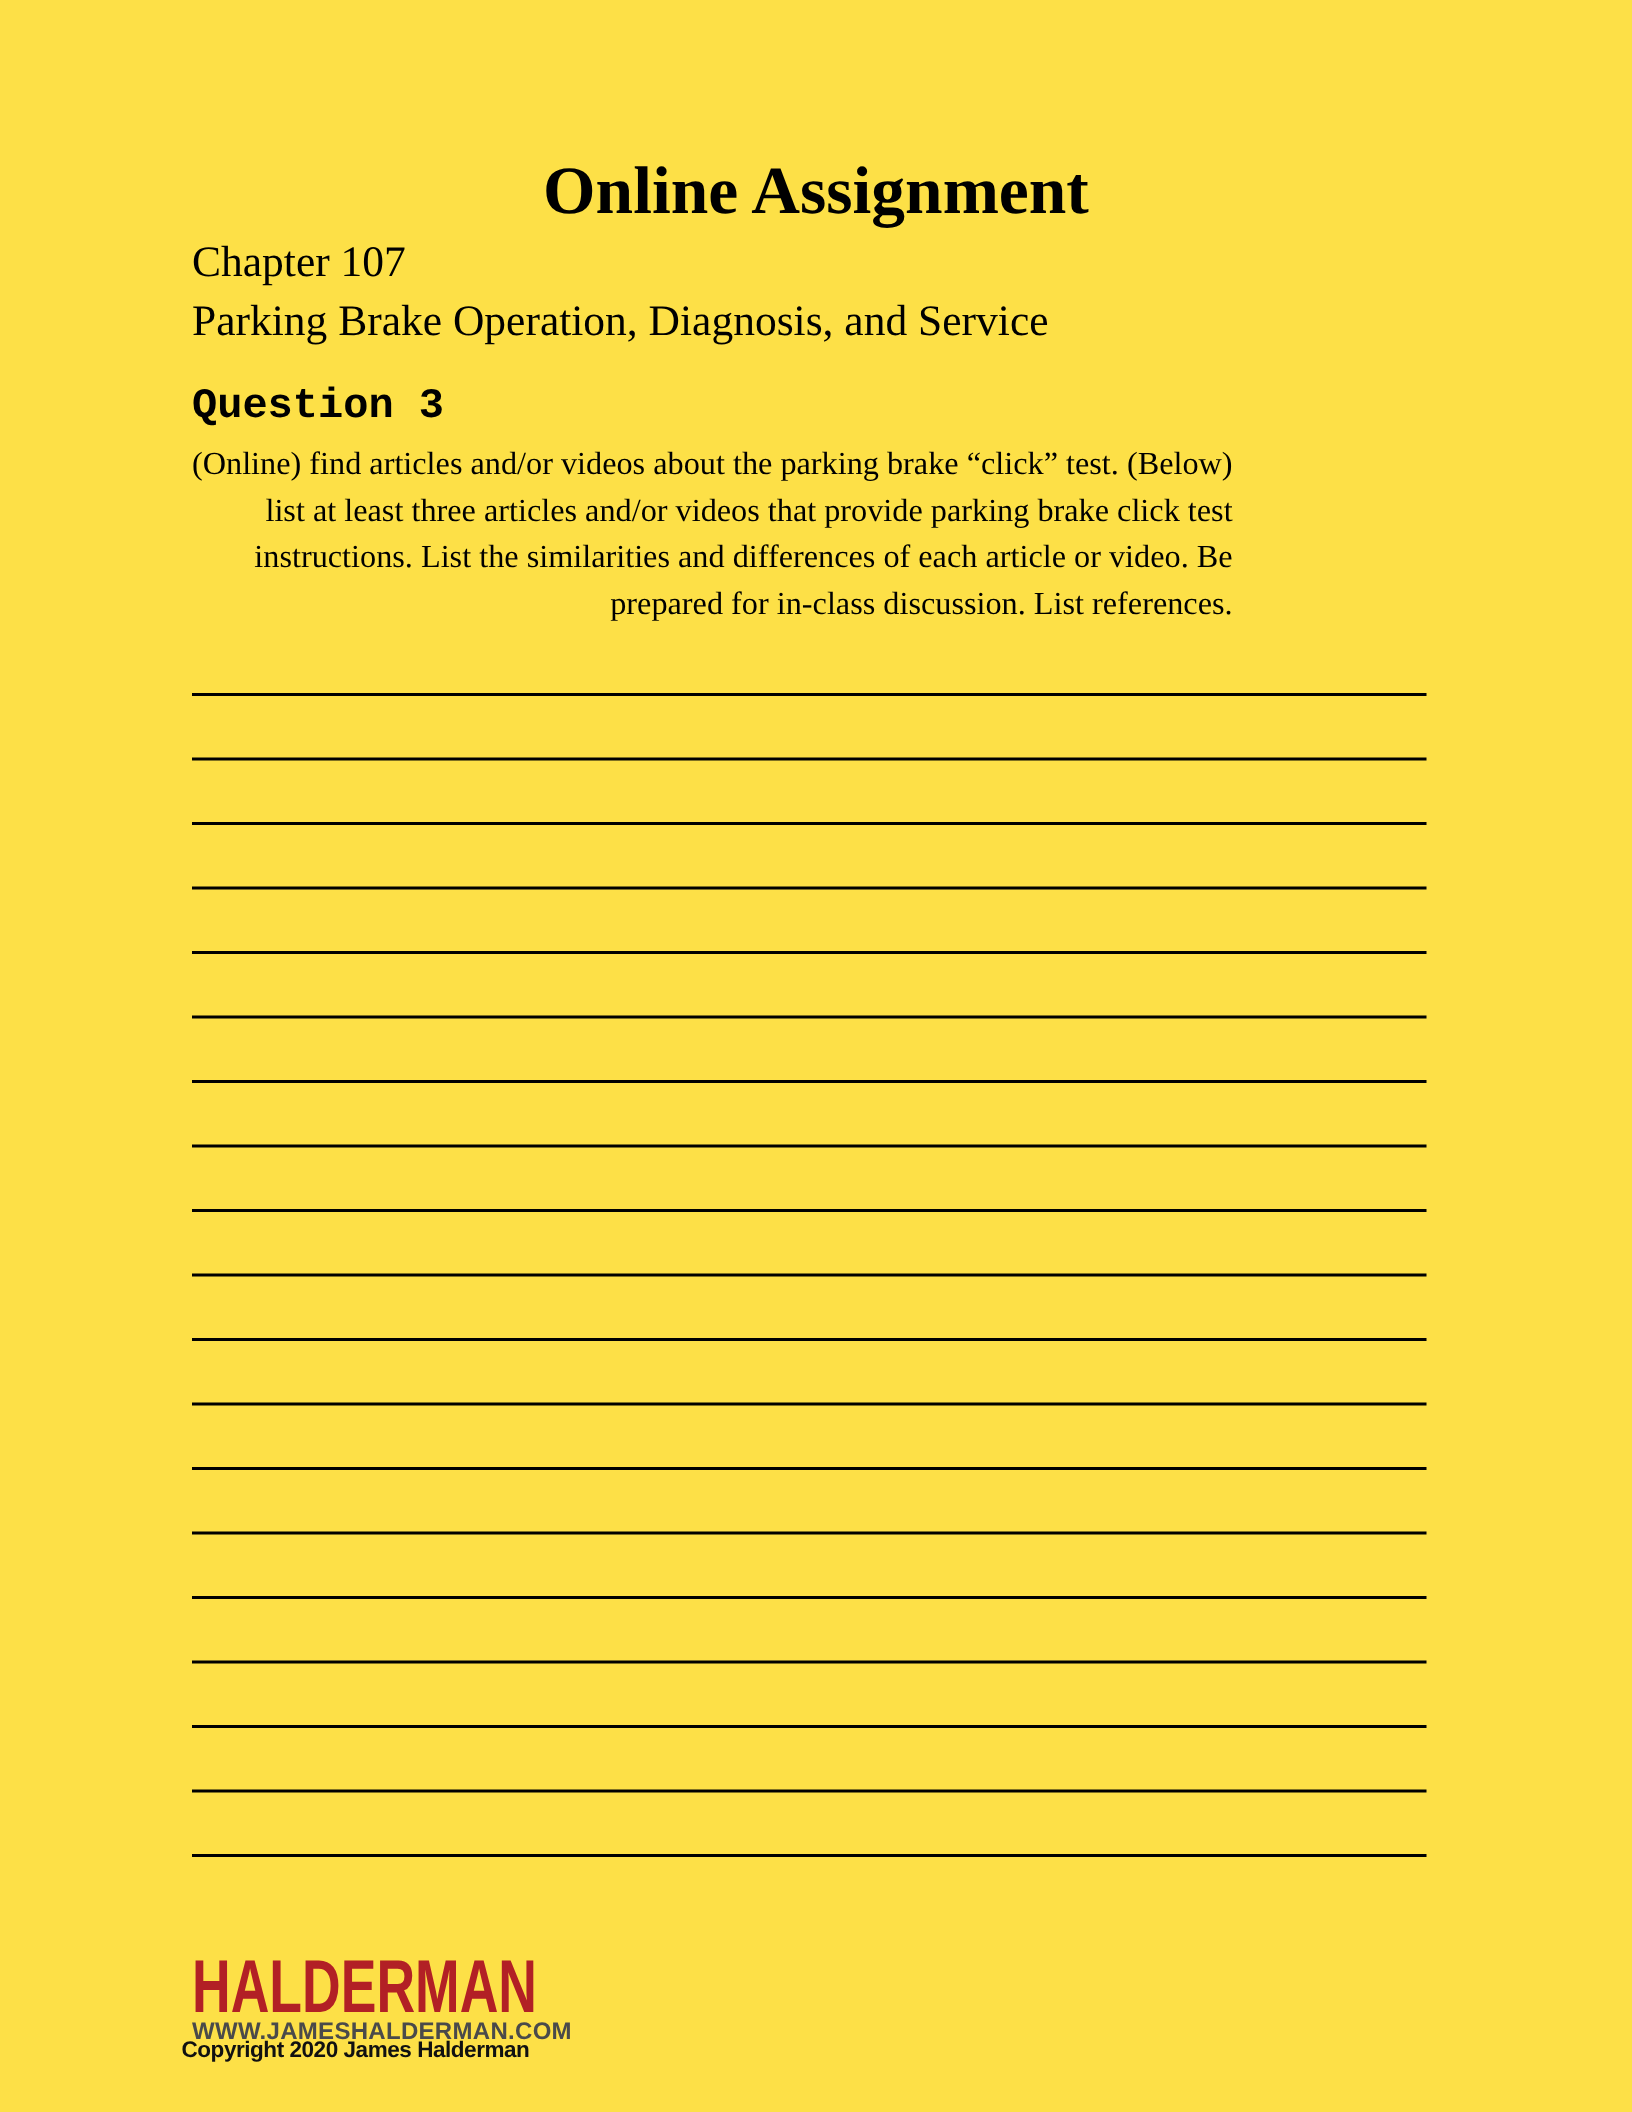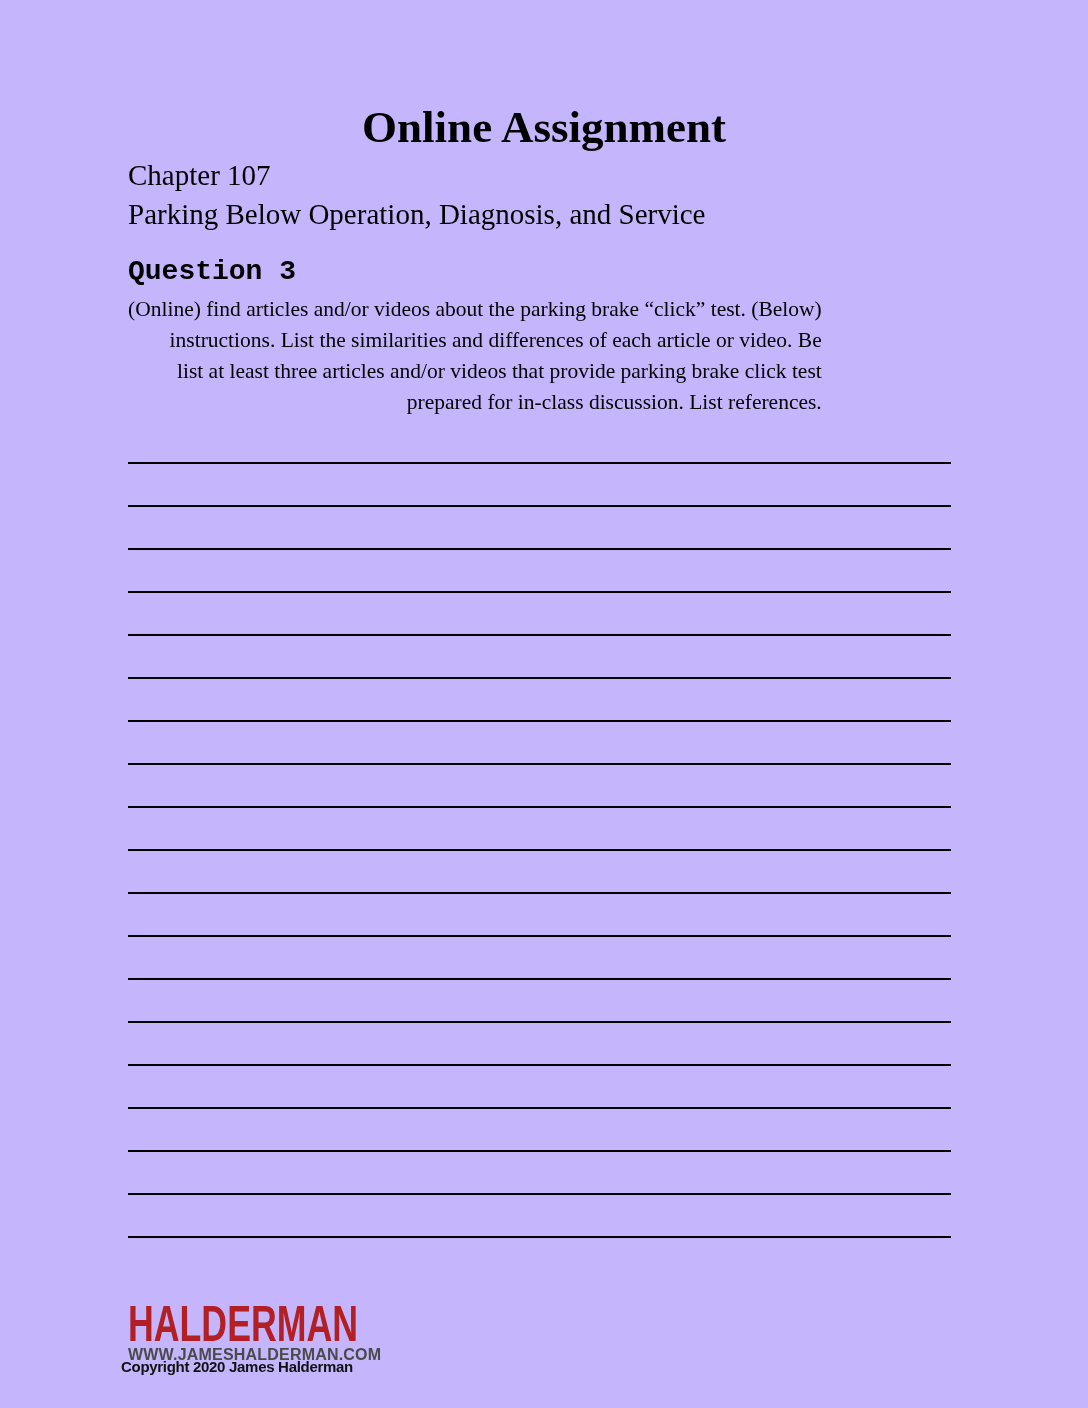--- a/index.html
+++ b/index.html
@@ -4,21 +4,21 @@
 <style>
   html, body {
     margin: 0;
     padding: 0;
     background: #ffffff;
   }
   .page {
     position: relative;
     width: 1088px;
     height: 1408px;
-    background: #c4b5fd;
+    background: #fde047;
     font-family: "Liberation Serif", serif;
     color: #000000;
     overflow: hidden;
   }
   .doc-title {
     position: absolute;
     top: 75px;
     left: 0;
     width: 100%;
     text-align: center;
@@ -103,29 +103,29 @@
 </style>
 </head>
 <body>
 
 <div class="page">
 
   <h1 class="doc-title">Online Assignment</h1>
 
   <div class="chapter-block">
     <div>Chapter 107</div>
-    <div>Parking Below Operation, Diagnosis, and Service</div>
+    <div>Parking Brake Operation, Diagnosis, and Service</div>
   </div>
 
   <div class="question-heading">Question 3</div>
 
   <div class="question-text">
     <div>(Online) find articles and/or videos about the parking brake “click” test. (Below)</div>
+    <div>list at least three articles and/or videos that provide parking brake click test</div>
     <div>instructions. List the similarities and differences of each article or video. Be</div>
-    <div>list at least three articles and/or videos that provide parking brake click test</div>
     <div>prepared for in-class discussion. List references.</div>
   </div>
 
   <div class="answer-lines" id="answer-lines">
       <div class="answer-line"></div>
       <div class="answer-line"></div>
       <div class="answer-line"></div>
       <div class="answer-line"></div>
       <div class="answer-line"></div>
       <div class="answer-line"></div>

